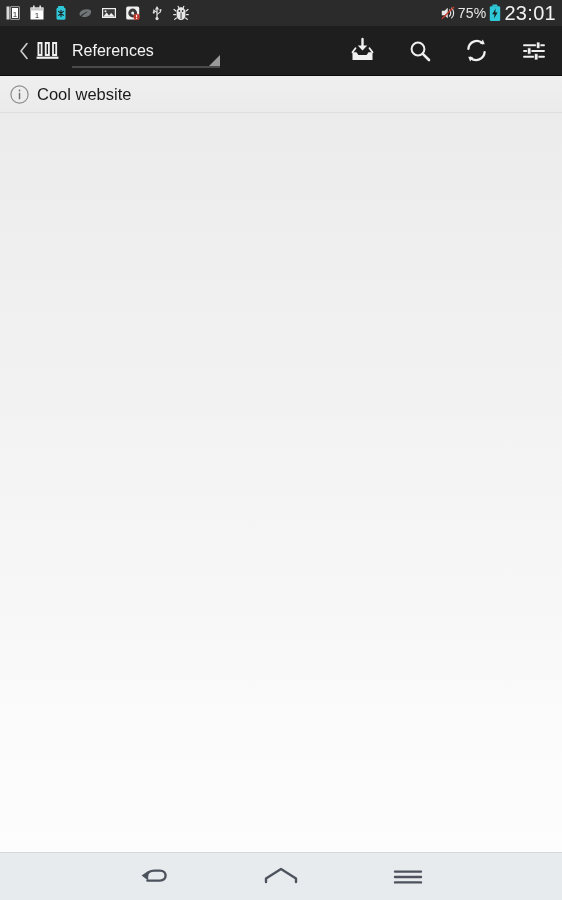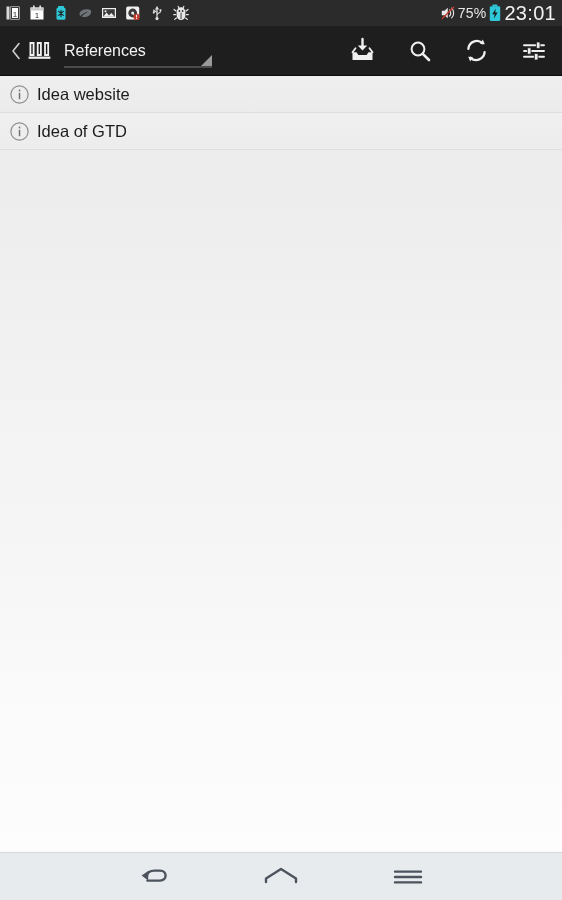--- a/index.html
+++ b/index.html
@@ -70,21 +70,21 @@
     align-items: center;
     position: relative;
     flex: 0 0 auto;
     border-bottom: 1px solid #0c0c0c;
     box-sizing: border-box;
   }
   .ab-left {
     display: flex;
     align-items: center;
     height: 100%;
-    padding-left: 8px;
+    padding-left: 16px;
     position: relative;
   }
   .back-chevron {
     width: 16px;
     height: 100%;
     display: flex;
     align-items: center;
     justify-content: center;
     color: #cfcfcf;
   }
@@ -373,34 +373,24 @@
     <div class="list">
 
       <div class="list-item">
         <span class="li-icon">
           <svg width="21" height="21" viewBox="0 0 21 21">
             <circle cx="10.5" cy="10.5" r="8.6" stroke="#8d8d8d" stroke-width="1.2" fill="none"></circle>
             <rect x="9.8" y="8.8" width="1.45" height="6.4" fill="#6f6f6f"></rect>
             <rect x="9.8" y="5.6" width="1.45" height="1.8" fill="#6f6f6f"></rect>
           </svg>
         </span>
-        <span class="li-label">Idea website</span>
-      </div>
-
-
-      <div class="list-item">
-        <span class="li-icon">
-          <svg width="21" height="21" viewBox="0 0 21 21">
-            <circle cx="10.5" cy="10.5" r="8.6" stroke="#8d8d8d" stroke-width="1.2" fill="none"></circle>
-            <rect x="9.8" y="8.8" width="1.45" height="6.4" fill="#6f6f6f"></rect>
-            <rect x="9.8" y="5.6" width="1.45" height="1.8" fill="#6f6f6f"></rect>
-          </svg>
-        </span>
-        <span class="li-label">Idea of GTD</span>
-      </div>
+        <span class="li-label">Cool website</span>
+      </div>
+
+
 
     </div>
   </div>
 
   <div class="nav-bar">
     <div class="nav-spacer"></div>
 
     <div class="nav-btn">
       <svg width="40" height="28" viewBox="0 0 40 28">
         <path d="M13 13 C13 9.6 16 7.6 20.4 7.6 L26 7.6 C29.6 7.6 31.6 9.8 31.6 12.6 C31.6 15.4 29.6 17.6 26 17.6 L13.4 17.6" stroke="#4c535c" stroke-width="2.4" fill="none" stroke-linecap="round" stroke-linejoin="round"></path>

